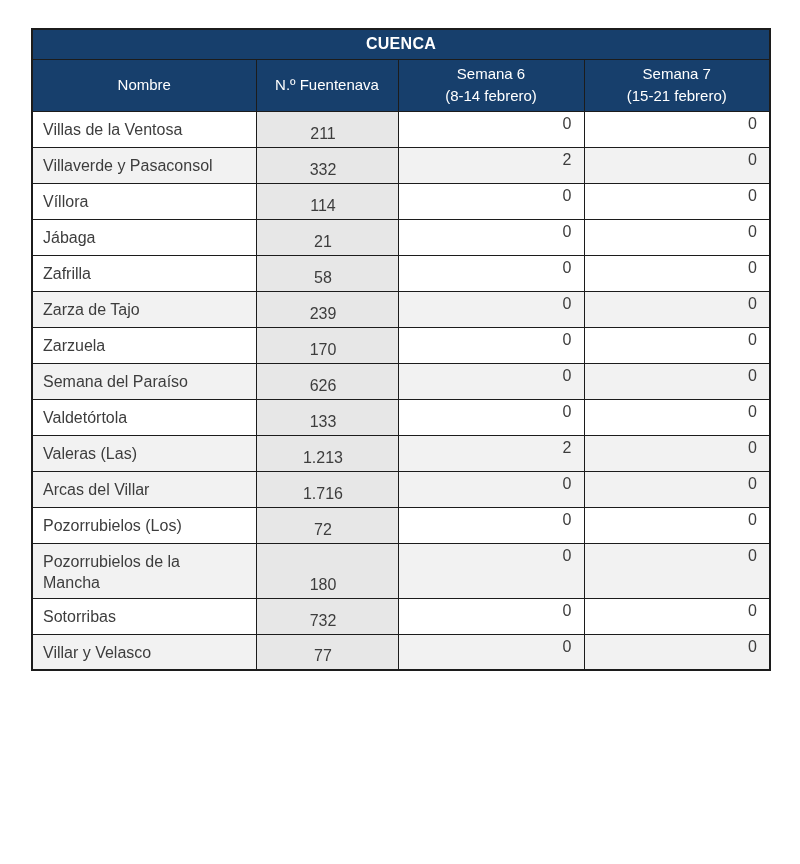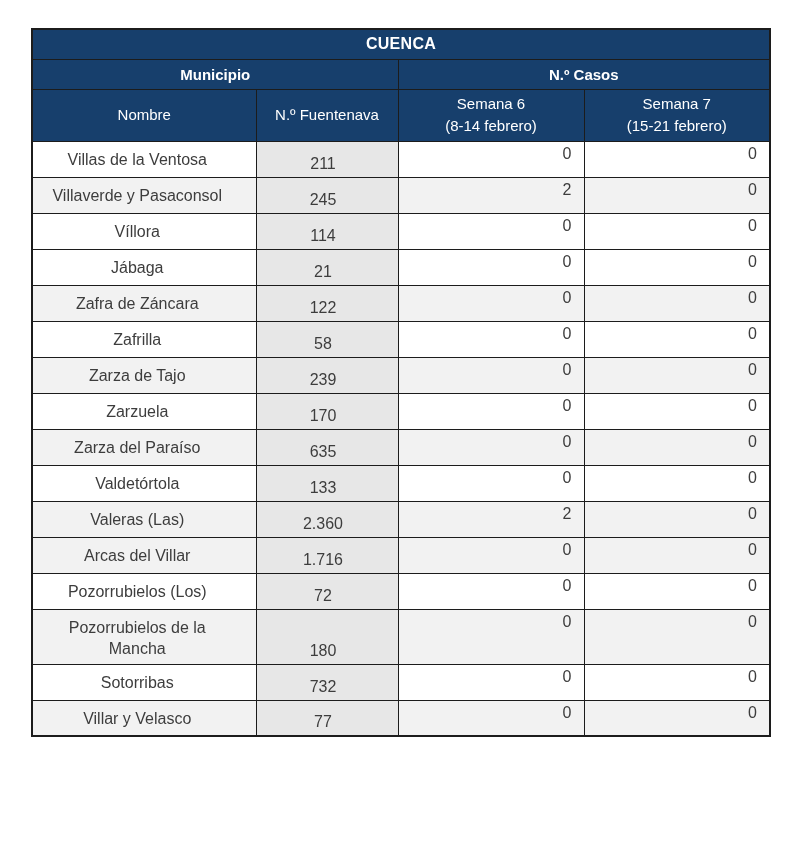--- a/index.html
+++ b/index.html
@@ -40,21 +40,21 @@
     vertical-align:middle;
   }
   th.title-cell{height:30px;font-size:16px;font-weight:bold;letter-spacing:.3px;}
   th.group-cell{height:30px;font-size:15px;font-weight:bold;}
   th.sub-cell{height:52px;font-size:15px;line-height:1.45;}
   tbody tr{height:36px;}
   tbody tr.alt td{background:var(--alt_bg);}
   tbody td{background:#ffffff;font-size:16px;}
   tbody td.name{
     vertical-align:top;
-    text-align:center;
+    text-align:left;
     padding:7px 24px 4px 10px;
     line-height:1.35;
   }
   tbody td.hab{
     background:var(--hab_bg) !important;
     vertical-align:bottom;
     text-align:center;
     padding:2px 10px 4px 2px;
   }
   tbody td.cases{
@@ -70,24 +70,20 @@
   <table>
     <colgroup>
       <col class="c-name">
         <col class="c-hab">
         <col class="c-s6">
         <col class="c-s7">
     </colgroup>
     <thead>
       <tr>
         <th class="title-cell" colspan="4">CUENCA</th>
-      </tr>
-      <tr>
-        <th class="group-cell" colspan="2">Municipio</th>
-        <th class="group-cell" colspan="2">N.º Casos</th>
       </tr>
       <tr>
         <th class="sub-cell">Nombre</th>
         <th class="sub-cell">N.º Fuentenava</th>
         <th class="sub-cell">
           <div>Semana 6</div>
           <div>(8-14 febrero)</div>
         </th>
         <th class="sub-cell">
           <div>Semana 7</div>
@@ -98,46 +94,40 @@
     <tbody>
   <tr>
     <td class="name">Villas de la Ventosa</td>
     <td class="hab">211</td>
     <td class="cases">0</td>
     <td class="cases">0</td>
   </tr>
 
   <tr class="alt">
     <td class="name">Villaverde y Pasaconsol</td>
-    <td class="hab">245</td>
+    <td class="hab">332</td>
     <td class="cases">2</td>
     <td class="cases">0</td>
   </tr>
 
   <tr>
     <td class="name">Víllora</td>
     <td class="hab">114</td>
     <td class="cases">0</td>
     <td class="cases">0</td>
   </tr>
 
 
   <tr>
     <td class="name">Jábaga</td>
     <td class="hab">21</td>
     <td class="cases">0</td>
     <td class="cases">0</td>
   </tr>
 
-  <tr class="alt">
-    <td class="name">Zafra de Záncara</td>
-    <td class="hab">122</td>
-    <td class="cases">0</td>
-    <td class="cases">0</td>
-  </tr>
 
   <tr>
     <td class="name">Zafrilla</td>
     <td class="hab">58</td>
     <td class="cases">0</td>
     <td class="cases">0</td>
   </tr>
 
   <tr class="alt">
     <td class="name">Zarza de Tajo</td>
@@ -147,36 +137,36 @@
   </tr>
 
   <tr>
     <td class="name">Zarzuela</td>
     <td class="hab">170</td>
     <td class="cases">0</td>
     <td class="cases">0</td>
   </tr>
 
   <tr class="alt">
-    <td class="name">Zarza del Paraíso</td>
-    <td class="hab">635</td>
+    <td class="name">Semana del Paraíso</td>
+    <td class="hab">626</td>
     <td class="cases">0</td>
     <td class="cases">0</td>
   </tr>
 
   <tr>
     <td class="name">Valdetórtola</td>
     <td class="hab">133</td>
     <td class="cases">0</td>
     <td class="cases">0</td>
   </tr>
 
   <tr class="alt">
     <td class="name">Valeras (Las)</td>
-    <td class="hab">2.360</td>
+    <td class="hab">1.213</td>
     <td class="cases">2</td>
     <td class="cases">0</td>
   </tr>
 
 
   <tr class="alt">
     <td class="name">Arcas del Villar</td>
     <td class="hab">1.716</td>
     <td class="cases">0</td>
     <td class="cases">0</td>

